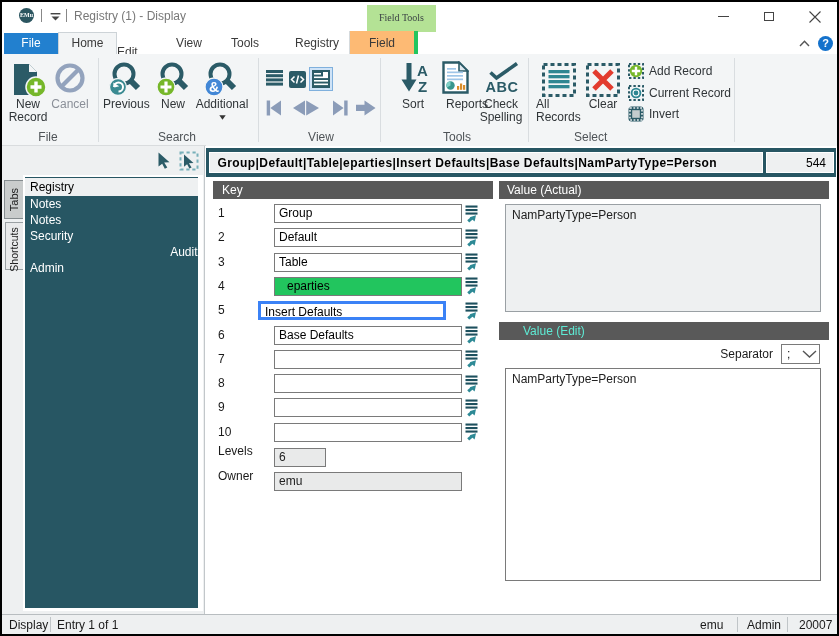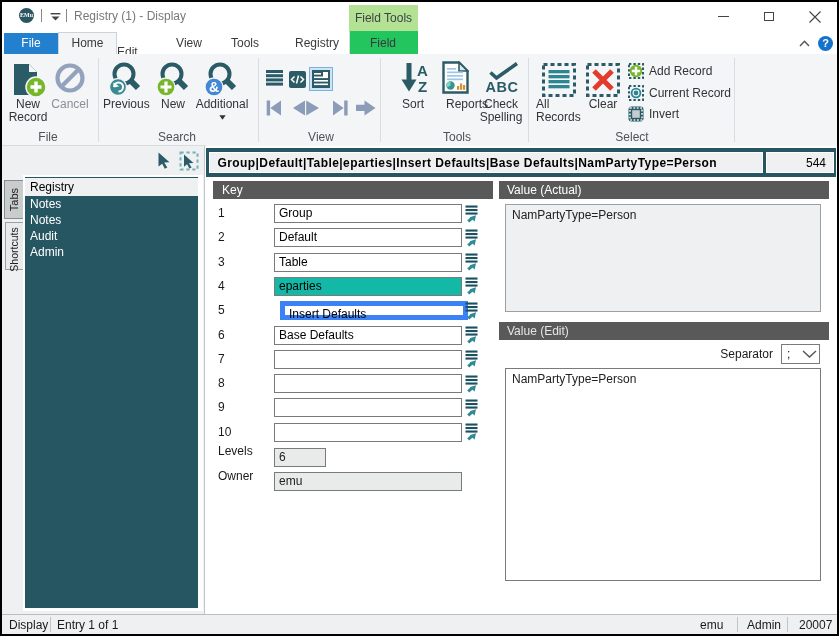--- a/index.html
+++ b/index.html
@@ -31,42 +31,42 @@
 
     <div class="abs" style="left:717.5px;top:16px;width:11px;height:1.2px;background:#444;"></div>
     <div class="abs" style="left:763.5px;top:11.5px;width:10px;height:9.5px;border:1px solid #444;"></div>
     <svg class="abs" style="left:808.5px;top:10.5px;" width="12" height="12" viewBox="0 0 12 12">
       <path d="M0.5 0.5 L11.5 11.5 M11.5 0.5 L0.5 11.5" stroke="#444" stroke-width="1.1"></path>
     </svg>
   </div>
 
   <div class="abs" style="left:0;top:31px;width:835px;height:23px;background:#fff;"></div>
 
-  <div class="abs" style="left:349px;top:5px;width:69px;height:27px;background:#b4e295;color:#3c4345;text-align:center;line-height:26px;font-size:12px;">Field Tools</div>
+  <div class="abs" style="left:367px;top:5px;width:69px;height:27px;background:#b4e295;color:#3c4345;text-align:center;line-height:26px;font-size:10px;font-family:Liberation Serif, serif;">Field Tools</div>
   <div class="abs" style="left:4px;top:33px;width:54px;height:21px;background:#2280cf;color:#fff;text-align:center;line-height:21px;">File</div>
   <div class="abs" style="left:58px;top:32px;width:59px;height:22px;background:#f3f5f6;border:1px solid #cdd3d7;border-bottom:none;color:#3a3a3a;text-align:center;line-height:21px;">Home</div>
   <div class="abs" style="left:117px;top:42px;width:48px;height:21px;color:#3a3a3a;text-align:left;line-height:21px;text-decoration:underline;">Edit</div>
   <div class="abs" style="left:165px;top:33px;width:48px;height:21px;color:#3a3a3a;text-align:center;line-height:21px;">View</div>
   <div class="abs" style="left:218px;top:33px;width:54px;height:21px;color:#3a3a3a;text-align:center;line-height:21px;">Tools</div>
   <div class="abs" style="left:281px;top:33px;width:72px;height:21px;color:#3a3a3a;text-align:center;line-height:21px;">Registry</div>
-  <div class="abs" style="left:349px;top:31px;width:69px;height:23px;background:#22c55e;border-left:1px solid #d5dadd;border-right:2px solid #22c55e;color:#3a3a3a;text-align:center;line-height:24px;">Field</div>
+  <div class="abs" style="left:349px;top:31px;width:69px;height:23px;background:#fdba74;border-left:1px solid #d5dadd;border-right:4px solid #22c55e;color:#3a3a3a;text-align:center;line-height:24px;">Field</div>
 
   <div class="abs" style="left:0;top:54px;width:837px;height:93px;background:#f3f5f6;"></div>
 
   <div class="abs" style="left:98px;top:58px;width:1px;height:84px;background:#d9dde0;"></div>
   <div class="abs" style="left:258px;top:58px;width:1px;height:84px;background:#d9dde0;"></div>
   <div class="abs" style="left:380px;top:58px;width:1px;height:84px;background:#d9dde0;"></div>
   <div class="abs" style="left:528px;top:58px;width:1px;height:84px;background:#d9dde0;"></div>
   <div class="abs" style="left:734px;top:58px;width:1px;height:84px;background:#d9dde0;"></div>
 
   <div class="abs" style="left:18px;top:130px;width:60px;text-align:center;color:#4e5357;font-size:12px;">File</div>
   <div class="abs" style="left:147px;top:130px;width:60px;text-align:center;color:#4e5357;font-size:12px;">Search</div>
   <div class="abs" style="left:291px;top:130px;width:60px;text-align:center;color:#4e5357;font-size:12px;">View</div>
   <div class="abs" style="left:427px;top:130px;width:60px;text-align:center;color:#4e5357;font-size:12px;">Tools</div>
-  <div class="abs" style="left:602px;top:130px;width:60px;text-align:center;color:#4e5357;font-size:12px;">Select</div>
+  <div class="abs" style="left:574px;top:130px;width:60px;color:#4e5357;font-size:12px;">Select</div>
 
   <svg class="abs" style="left:12px;top:62px;" width="36" height="36" viewBox="0 0 36 36">
     <path d="M2 2 L17 2 L25 10 L25 33 L2 33 Z" fill="#2b5b67"></path>
     <path d="M17 2 L25 10 L17 10 Z" fill="#f3f5f6"></path>
     <circle cx="24" cy="25" r="10" fill="#76b72a" stroke="#f3f5f6" stroke-width="1.5"></circle>
     <path d="M24 19.5 L24 30.5 M18.5 25 L29.5 25" stroke="#fff" stroke-width="3.4"></path>
   </svg>
   <div class="abs" style="left:6px;top:98px;width:44px;text-align:center;color:#303538;line-height:12.5px;">New<br>Record</div>
   <svg class="abs" style="left:55px;top:63px;" width="30" height="30" viewBox="0 0 30 30">
     <circle cx="15" cy="15" r="12.5" fill="none" stroke="#93a3bd" stroke-width="4.2"></circle>
@@ -241,30 +241,30 @@
       <div class="abs" style="left:218px;top:254.6px;width:20px;color:#1a1a1a;">3</div>
       <div class="abs" style="left:274px;top:252.6px;width:188px;height:19px;background:#fff;border:1px solid #7a7a7a;line-height:17px;padding-left:4px;color:#000;">Table</div>
       <svg class="abs" style="left:464.5px;top:253.1px;" width="13" height="18" viewBox="0 0 13 18">
     <rect x="0.5" y="0.5" width="12" height="2.1" fill="#1d505e"></rect>
     <rect x="0.5" y="4" width="12" height="2.1" fill="#1d505e"></rect>
     <rect x="0.5" y="7.5" width="12" height="2.1" fill="#1d505e"></rect>
     <path d="M11 10.3 L9.6 16.6 L4.6 12.2 Z" fill="#2e8a96"></path>
     <path d="M3.2 16.4 L7 13.2" stroke="#2e8a96" stroke-width="3"></path>
   </svg>
       <div class="abs" style="left:218px;top:278.9px;width:20px;color:#1a1a1a;">4</div>
-      <div class="abs" style="left:274px;top:276.9px;width:188px;height:19px;background:#14b8a6;border:1px solid #7a7a7a;line-height:17px;padding-left:4px;color:#000;">eparties</div>
+      <div class="abs" style="left:274px;top:276.9px;width:188px;height:19px;background:#22c55e;border:1px solid #7a7a7a;line-height:17px;padding-left:12px;color:#000;">eparties</div>
       <svg class="abs" style="left:464.5px;top:277.4px;" width="13" height="18" viewBox="0 0 13 18">
     <rect x="0.5" y="0.5" width="12" height="2.1" fill="#1d505e"></rect>
     <rect x="0.5" y="4" width="12" height="2.1" fill="#1d505e"></rect>
     <rect x="0.5" y="7.5" width="12" height="2.1" fill="#1d505e"></rect>
     <path d="M11 10.3 L9.6 16.6 L4.6 12.2 Z" fill="#2e8a96"></path>
     <path d="M3.2 16.4 L7 13.2" stroke="#2e8a96" stroke-width="3"></path>
   </svg>
       <div class="abs" style="left:218px;top:303.2px;width:20px;color:#1a1a1a;">5</div>
-      <div class="abs" style="left:280px;top:301.2px;width:188px;height:19px;background:#fff;border:5px solid #3b82f6;line-height:17px;padding-left:4px;color:#000;">Insert Defaults</div>
+      <div class="abs" style="left:258px;top:301.2px;width:188px;height:19px;background:#fff;border:3px solid #3b82f6;line-height:17px;padding-left:4px;color:#000;">Insert Defaults</div>
       <svg class="abs" style="left:464.5px;top:301.7px;" width="13" height="18" viewBox="0 0 13 18">
     <rect x="0.5" y="0.5" width="12" height="2.1" fill="#1d505e"></rect>
     <rect x="0.5" y="4" width="12" height="2.1" fill="#1d505e"></rect>
     <rect x="0.5" y="7.5" width="12" height="2.1" fill="#1d505e"></rect>
     <path d="M11 10.3 L9.6 16.6 L4.6 12.2 Z" fill="#2e8a96"></path>
     <path d="M3.2 16.4 L7 13.2" stroke="#2e8a96" stroke-width="3"></path>
   </svg>
       <div class="abs" style="left:218px;top:327.5px;width:20px;color:#1a1a1a;">6</div>
       <div class="abs" style="left:274px;top:325.5px;width:188px;height:19px;background:#fff;border:1px solid #7a7a7a;line-height:17px;padding-left:4px;color:#000;">Base Defaults</div>
       <svg class="abs" style="left:464.5px;top:326px;" width="13" height="18" viewBox="0 0 13 18">
@@ -312,42 +312,43 @@
   </svg>
     </div>
 
   <div class="abs" style="left:218px;top:444px;color:#1a1a1a;">Levels</div>
   <div class="abs" style="left:274px;top:448px;width:52px;height:19px;background:#e9eaea;border:1px solid #7a7a7a;line-height:17px;padding-left:4px;">6</div>
   <div class="abs" style="left:218px;top:469px;color:#1a1a1a;">Owner</div>
   <div class="abs" style="left:274px;top:472px;width:188px;height:19px;background:#e9eaea;border:1px solid #7a7a7a;line-height:17px;padding-left:4px;">emu</div>
 
   <div class="abs" style="left:505px;top:204px;width:316px;height:108px;background:#eef0f1;border:1px solid #9aa0a4;padding:3px 0 0 6px;">NamPartyType=Person</div>
 
-  <div class="abs" style="left:499px;top:322px;width:330px;height:18px;background:#595959;color:#e5e5e5;line-height:18px;padding-left:8px;">Value (Edit)</div>
+  <div class="abs" style="left:499px;top:322px;width:330px;height:18px;background:#595959;color:#5eead4;line-height:18px;padding-left:24px;">Value (Edit)</div>
   <div class="abs" style="left:700px;top:347px;width:73px;text-align:right;color:#1a1a1a;">Separator</div>
   <div class="abs" style="left:781px;top:344px;width:39px;height:20px;background:#fff;border:1px solid #7a7a7a;"></div>
   <div class="abs" style="left:787px;top:347px;color:#1a1a1a;">;</div>
   <svg class="abs" style="left:802px;top:350px;" width="15" height="8" viewBox="0 0 15 8">
     <path d="M1 1 L7.5 7 L14 1" fill="none" stroke="#555" stroke-width="1.4"></path>
   </svg>
 
   <div class="abs" style="left:505px;top:368px;width:316px;height:213px;background:#fff;border:1px solid #7a7a7a;padding:3px 0 0 6px;">NamPartyType=Person</div>
 
   <div class="abs" style="left:4px;top:180px;width:20px;height:39px;background:#c9cccc;border:1px solid #858c8f;border-right:none;"></div>
   <div class="abs" style="left:-6px;top:192.5px;width:40px;height:13px;transform:rotate(-90deg);text-align:center;color:#222;font-size:11px;">Tabs</div>
   <div class="abs" style="left:5px;top:222px;width:19px;height:48px;background:#e9eaeb;border:1px solid #9aa0a3;border-right:none;"></div>
   <div class="abs" style="left:-14px;top:243px;width:56px;height:13px;transform:rotate(-90deg);text-align:center;color:#222;font-size:10.5px;">Shortcuts</div>
 
   <div class="abs" style="left:23px;top:175px;width:180px;height:436px;background:#fff;"></div>
   <div class="abs" style="left:25px;top:177px;width:172.5px;height:430.5px;background:#275663;"></div>
   <div class="abs" style="left:25px;top:178px;width:172.5px;height:18px;background:#eef0f1;color:#000;line-height:18px;padding-left:5px;">Registry</div>
   <div class="abs" style="left:25px;top:197.3px;width:172.5px;color:#fff;">
     <div style="height:15.9px;line-height:15.9px;padding-left:5px;">Notes</div>
     <div style="height:15.9px;line-height:15.9px;padding-left:5px;">Notes</div>
-    <div style="height:15.9px;line-height:15.9px;padding-left:5px;">Audit</div>
+    <div style="height:15.9px;line-height:15.9px;padding-left:5px;">Security</div>
+    <div style="height:15.9px;line-height:15.9px;padding-left:5px;text-align:right;">Audit</div>
     <div style="height:15.9px;line-height:15.9px;padding-left:5px;">Admin</div>
   </div>
 
   <div class="abs" style="left:0;top:613.5px;width:837px;height:20.5px;background:#eef0f1;border-top:1px solid #b8bdc0;"></div>
   <div class="abs" style="left:9px;top:618px;color:#1a1a1a;">Display</div>
   <div class="abs" style="left:50px;top:617px;width:1px;height:15px;background:#c0c5c8;"></div>
   <div class="abs" style="left:57px;top:618px;color:#1a1a1a;">Entry 1 of 1</div>
   <div class="abs" style="left:700px;top:618px;width:23px;text-align:center;color:#1a1a1a;">emu</div>
   <div class="abs" style="left:736.5px;top:617px;width:1px;height:15px;background:#c0c5c8;"></div>
   <div class="abs" style="left:747px;top:618px;width:29px;text-align:center;color:#1a1a1a;">Admin</div>

